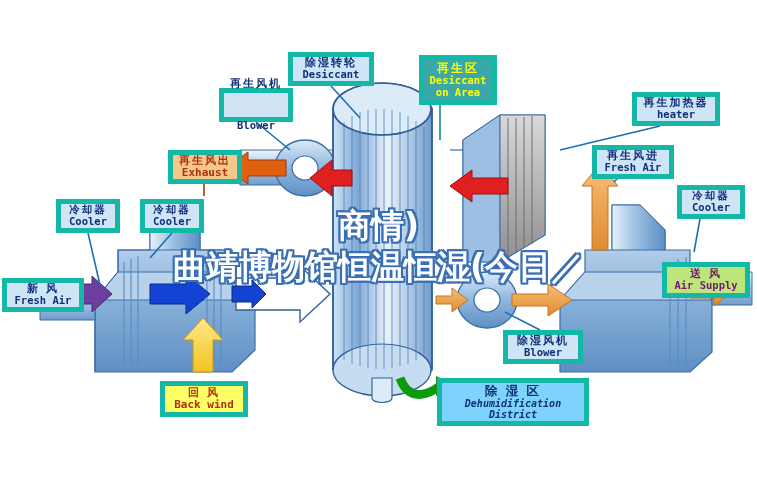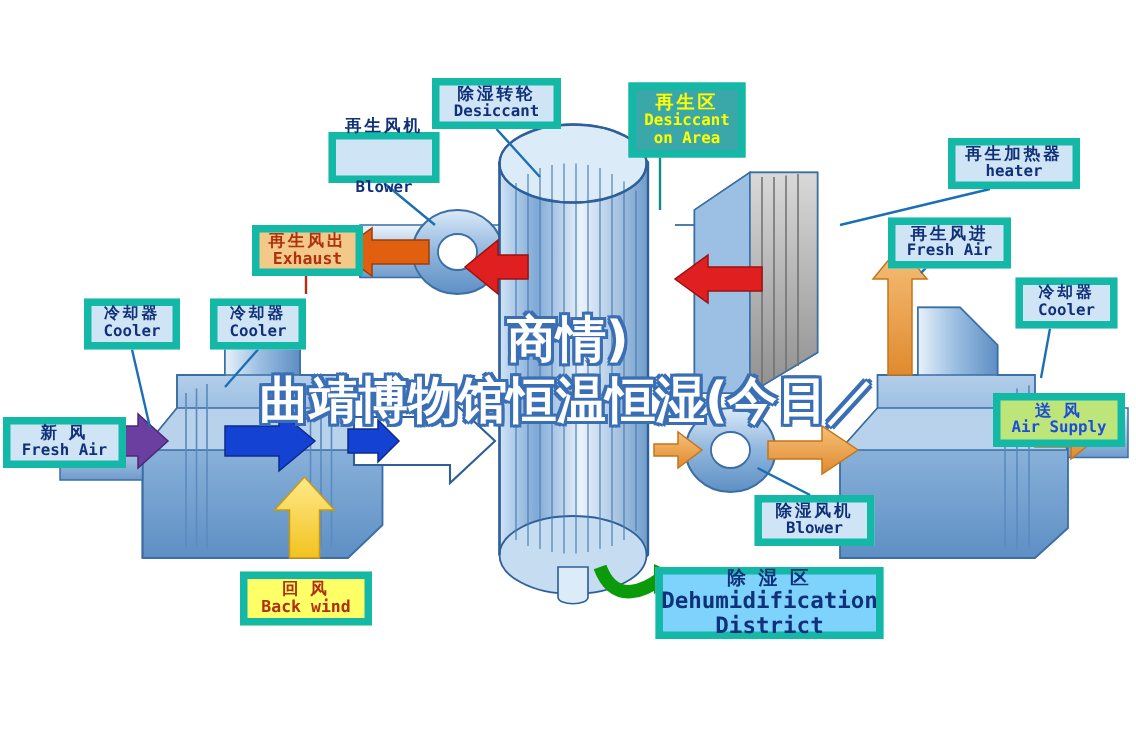--- a/index.html
+++ b/index.html
@@ -195,24 +195,24 @@
       <div class="lbl" style="left: 419px; top: 55px; width: 78px; height: 50px; background: rgb(58, 168, 168); color: rgb(255, 255, 0); justify-content: center;"><span class="cn" style="font-size: 12px;">再生区</span><span class="en" style="font-size: 10.5px;">Desiccant
 on Area</span></div>
       <div class="lbl" style="left: 219px; top: 88px; width: 74px; height: 34px; background: rgb(207, 228, 245); color: rgb(16, 49, 122); gap: 30px;"><span class="cn" style="font-size: 11px;">再生风机</span><span class="en" style="font-size: 10.5px;">Blower</span></div>
       <div class="lbl" style="left: 632px; top: 92px; width: 88px; height: 34px; background: rgb(207, 228, 245); color: rgb(16, 49, 122);"><span class="cn" style="font-size: 11px;">再生加热器</span><span class="en" style="font-size: 10.5px;">heater</span></div>
       <div class="lbl" style="left: 168px; top: 150px; width: 74px; height: 34px; background: rgb(243, 201, 138); color: rgb(176, 48, 16);"><span class="cn" style="font-size: 11px;">再生风出</span><span class="en" style="font-size: 11px;">Exhaust</span></div>
       <div class="lbl" style="left: 592px; top: 145px; width: 82px; height: 34px; background: rgb(207, 228, 245); color: rgb(16, 49, 122);"><span class="cn" style="font-size: 11px;">再生风进</span><span class="en" style="font-size: 10.5px;">Fresh Air</span></div>
       <div class="lbl" style="left: 56px; top: 199px; width: 64px; height: 34px; background: rgb(207, 228, 245); color: rgb(16, 49, 122);"><span class="cn" style="font-size: 10.5px;">冷却器</span><span class="en" style="font-size: 10.5px;">Cooler</span></div>
       <div class="lbl" style="left: 140px; top: 199px; width: 64px; height: 34px; background: rgb(207, 228, 245); color: rgb(16, 49, 122);"><span class="cn" style="font-size: 10.5px;">冷却器</span><span class="en" style="font-size: 10.5px;">Cooler</span></div>
       <div class="lbl" style="left: 677px; top: 185px; width: 68px; height: 34px; background: rgb(207, 228, 245); color: rgb(16, 49, 122);"><span class="cn" style="font-size: 10.5px;">冷却器</span><span class="en" style="font-size: 10.5px;">Cooler</span></div>
       <div class="lbl" style="left: 2px; top: 278px; width: 82px; height: 34px; background: rgb(207, 228, 245); color: rgb(16, 49, 122);"><span class="cn" style="font-size: 11px;">新 风</span><span class="en" style="font-size: 10.5px;">Fresh Air</span></div>
-      <div class="lbl" style="left: 662px; top: 262px; width: 88px; height: 36px; background: rgb(189, 229, 122); color: #1d4ed8;"><span class="cn" style="font-size: 11px;">送 风</span><span class="en" style="font-size: 10.5px;">Air Supply</span></div>
+      <div class="lbl" style="left: 662px; top: 262px; width: 88px; height: 36px; background: rgb(189, 229, 122); color: #701a75;"><span class="cn" style="font-size: 11px;">送 风</span><span class="en" style="font-size: 10.5px;">Air Supply</span></div>
       <div class="lbl" style="left: 503px; top: 330px; width: 80px; height: 34px; background: rgb(207, 228, 245); color: rgb(16, 49, 122);"><span class="cn" style="font-size: 11px;">除湿风机</span><span class="en" style="font-size: 10.5px;">Blower</span></div>
       <div class="lbl" style="left: 160px; top: 381px; width: 88px; height: 36px; background: rgb(255, 255, 102); color: rgb(176, 48, 16);"><span class="cn" style="font-size: 11px;">回 风</span><span class="en" style="font-size: 11px;">Back wind</span></div>
-      <div class="lbl" style="left: 437px; top: 378px; width: 152px; height: 48px; background: #7dd3fc; color: rgb(16, 49, 122);"><span class="cn" style="font-size: 12.5px;">除 湿 区</span><span class="en" style="font-size: 15px;">Dehumidification
+      <div class="lbl" style="left: 437px; top: 378px; width: 152px; height: 48px; background: #7dd3fc; color: rgb(16, 49, 122);"><span class="cn" style="font-size: 12.5px;">除 湿 区</span><span class="en" style="font-size: 10px; font-style: italic;">Dehumidification
 District</span></div>
     </div>
 
   <div class="ov">
     <div>商情)</div>
     <div>曲靖博物馆恒温恒湿(今日／</div>
   </div>
 </div>
 
 </body></html>

